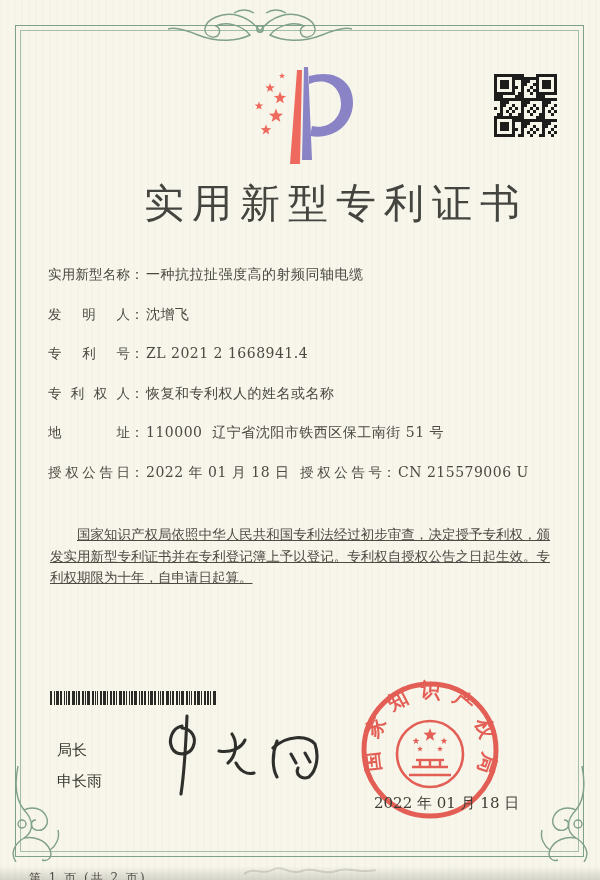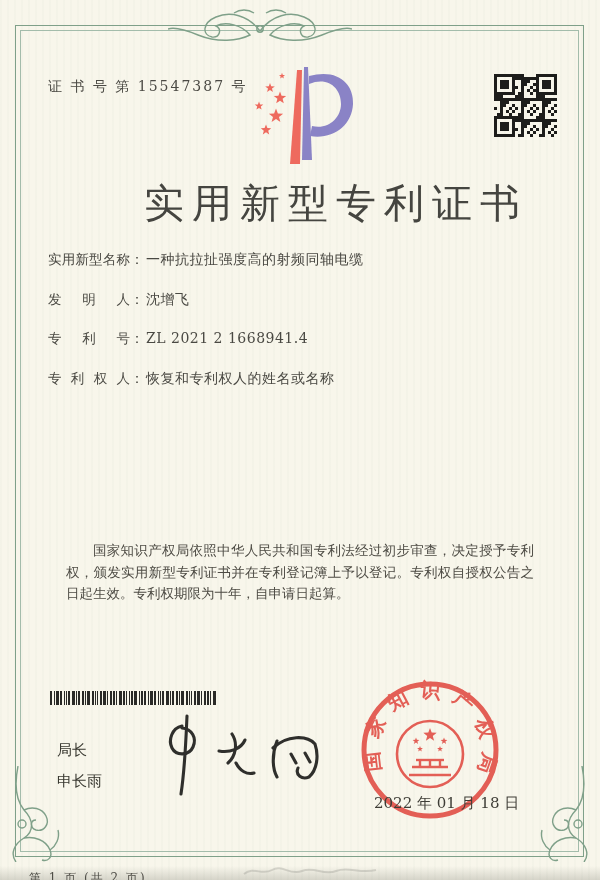--- a/index.html
+++ b/index.html
@@ -10,30 +10,30 @@
   .paper::after{content:"";position:absolute;left:0;right:0;bottom:0;height:14px;
     background:linear-gradient(180deg, rgba(0,0,0,0) 0%, rgba(90,90,80,0.22) 100%);pointer-events:none;}
   .frame-outer{position:absolute;left:15px;top:25px;width:567px;height:830px;border:1.5px solid #7fa089;}
   .frame-inner{position:absolute;left:20px;top:30px;width:557px;height:820px;border:1px solid #a3bcab;}
   .ornament{position:absolute;pointer-events:none;}
   .cert-no{position:absolute;left:48px;top:78px;font-size:14px;letter-spacing:2px;white-space:pre;color:#4b4a44;}
   .logo{position:absolute;left:246px;top:64px;width:112px;height:104px;}
   .qr{position:absolute;left:494px;top:74px;width:63px;height:63px;}
   .title{position:absolute;left:0;top:176px;width:100%;margin:0;text-align:center;
     font-size:40px;font-weight:500;letter-spacing:8px;color:#454540;padding-left:36px;}
-  .fields{position:absolute;left:48px;top:248px;width:510px;}
+  .fields{position:absolute;left:48px;top:263px;width:510px;}
   .frow{margin-bottom:16.5px;font-size:14px;line-height:23px;white-space:nowrap;}
   .flabel{display:inline-block;width:82px;font-size:13.5px;text-align:justify;text-align-last:justify;vertical-align:top;color:#4b4a44;}
   .fcolon{display:inline-block;width:16px;color:#4b4a44;}
   .fvalue{white-space:pre;letter-spacing:0.5px;color:#4a4943;}
   .fgroup{display:inline-block;}
   .fgroup.w1{width:252px;}
   .paras{position:absolute;left:50px;top:524px;width:500px;font-size:13.5px;line-height:21.5px;
     text-align:justify;color:#4d4b44;}
-  .paras p{margin:16px;text-indent:2em;}
+  .paras p{margin:0;text-indent:2em;text-decoration:underline;}
   .barcode{position:absolute;left:50px;top:691px;width:170px;height:15px;}
   .signer{position:absolute;left:57px;top:735px;font-family:Liberation Serif, serif;
     font-size:15px;line-height:31px;color:#37372f;}
   .signature{position:absolute;left:148px;top:710px;width:195px;height:92px;}
   .seal{position:absolute;left:356px;top:676px;width:148px;height:148px;opacity:0.93;}
   .seal-date{position:absolute;left:374px;top:794px;font-size:15px;white-space:pre;color:#3e3d36;z-index:3;}
   .footer{position:absolute;left:0;top:870px;width:100%;text-align:left;font-size:12px;letter-spacing:2px;color:#4c4b45;padding-left:29px;}
   .pencil{position:absolute;left:240px;top:862px;width:140px;height:18px;opacity:0.22;}
 </style>
 </head>
@@ -65,21 +65,20 @@
   <svg class="ornament" style="left:538px;top:766px;width:58px;height:96px;" viewBox="0 0 58 96">
     <g fill="none" stroke="#7fa089" stroke-width="1.4" transform="translate(58,0) scale(-1,1)">
       <path d="M14,-40 L14,0 C10,20 12,34 20,44 C30,54 30,66 20,72 C10,78 6,88 12,96"></path>
       <path d="M20,44 C28,40 38,42 42,50 C46,58 40,66 32,64 C26,62 26,54 32,54"></path>
       <path d="M20,72 C30,70 42,74 46,84 C49,91 44,96 38,94"></path>
       <circle cx="18" cy="58" r="4"></circle>
       <path d="M46,84 C52,80 56,72 54,64"></path>
     </g>
   </svg>
 
-  <div class="cert-no">证 书 号 第 15547387 号</div>
 
   <svg class="logo" viewBox="0 0 112 104">
     <g fill="#ee6a5e">
       <polygon points="36.0,8.8 35.2,10.9 33.0,11.0 34.7,12.4 34.1,14.6 36.0,13.3 37.9,14.6 37.3,12.4 39.0,11.0 36.8,10.9"></polygon>
       <polygon points="24.0,19.0 22.8,22.3 19.2,22.5 22.0,24.6 21.1,28.0 24.0,26.1 26.9,28.0 26.0,24.6 28.8,22.5 25.2,22.3"></polygon>
       <polygon points="34.0,27.5 32.4,31.8 27.8,32.0 31.4,34.8 30.2,39.3 34.0,36.7 37.8,39.3 36.6,34.8 40.2,32.0 35.6,31.8"></polygon>
       <polygon points="13.0,37.5 11.9,40.5 8.7,40.6 11.2,42.6 10.4,45.6 13.0,43.9 15.6,45.6 14.8,42.6 17.3,40.6 14.1,40.5"></polygon>
       <polygon points="30.0,44.5 28.1,49.5 22.9,49.7 27.0,53.0 25.6,58.1 30.0,55.1 34.4,58.1 33.0,53.0 37.1,49.7 31.9,49.5"></polygon>
       <polygon points="20.0,60.5 18.6,64.1 14.8,64.3 17.8,66.7 16.8,70.4 20.0,68.3 23.2,70.4 22.2,66.7 25.2,64.3 21.4,64.1"></polygon>
       <polygon points="51,6 56,6 54,100 44,100"></polygon>
@@ -350,20 +349,30 @@
     </div>
     <div class="frow">
       <span class="flabel">发明人</span><span class="fcolon">：</span><span class="fvalue">沈增飞</span>
     </div>
     <div class="frow">
       <span class="flabel">专利号</span><span class="fcolon">：</span><span class="fvalue">ZL 2021 2 1668941.4</span>
     </div>
     <div class="frow">
       <span class="flabel">专利权人</span><span class="fcolon">：</span><span class="fvalue">恢复和专利权人的姓名或名称</span>
     </div>
+    <div class="frow">
+      <span class="flabel">地址</span><span class="fcolon">：</span><span class="fvalue">110000  辽宁省沈阳市铁西区保工南街 51 号</span>
+    </div>
+    <div class="frow">
+      <span class="fgroup w1">
+        <span class="flabel">授权公告日</span><span class="fcolon">：</span><span class="fvalue">2022 年 01 月 18 日</span>
+      </span><span class="fgroup">
+        <span class="flabel">授权公告号</span><span class="fcolon">：</span><span class="fvalue">CN 215579006 U</span>
+      </span>
+    </div>
   </div>
 
   <div class="paras">
     <p>国家知识产权局依照中华人民共和国专利法经过初步审查，决定授予专利权，颁发实用新型专利证书并在专利登记簿上予以登记。专利权自授权公告之日起生效。专利权期限为十年，自申请日起算。</p>
   </div>
 
   <svg id="bc-svg" class="barcode" viewBox="0 0 170 15">
       <rect x="0" y="0" width="2" height="14" fill="#2a2a27"></rect>
       <rect x="4" y="0" width="1" height="14" fill="#2a2a27"></rect>
       <rect x="6" y="0" width="3" height="14" fill="#2a2a27"></rect>

